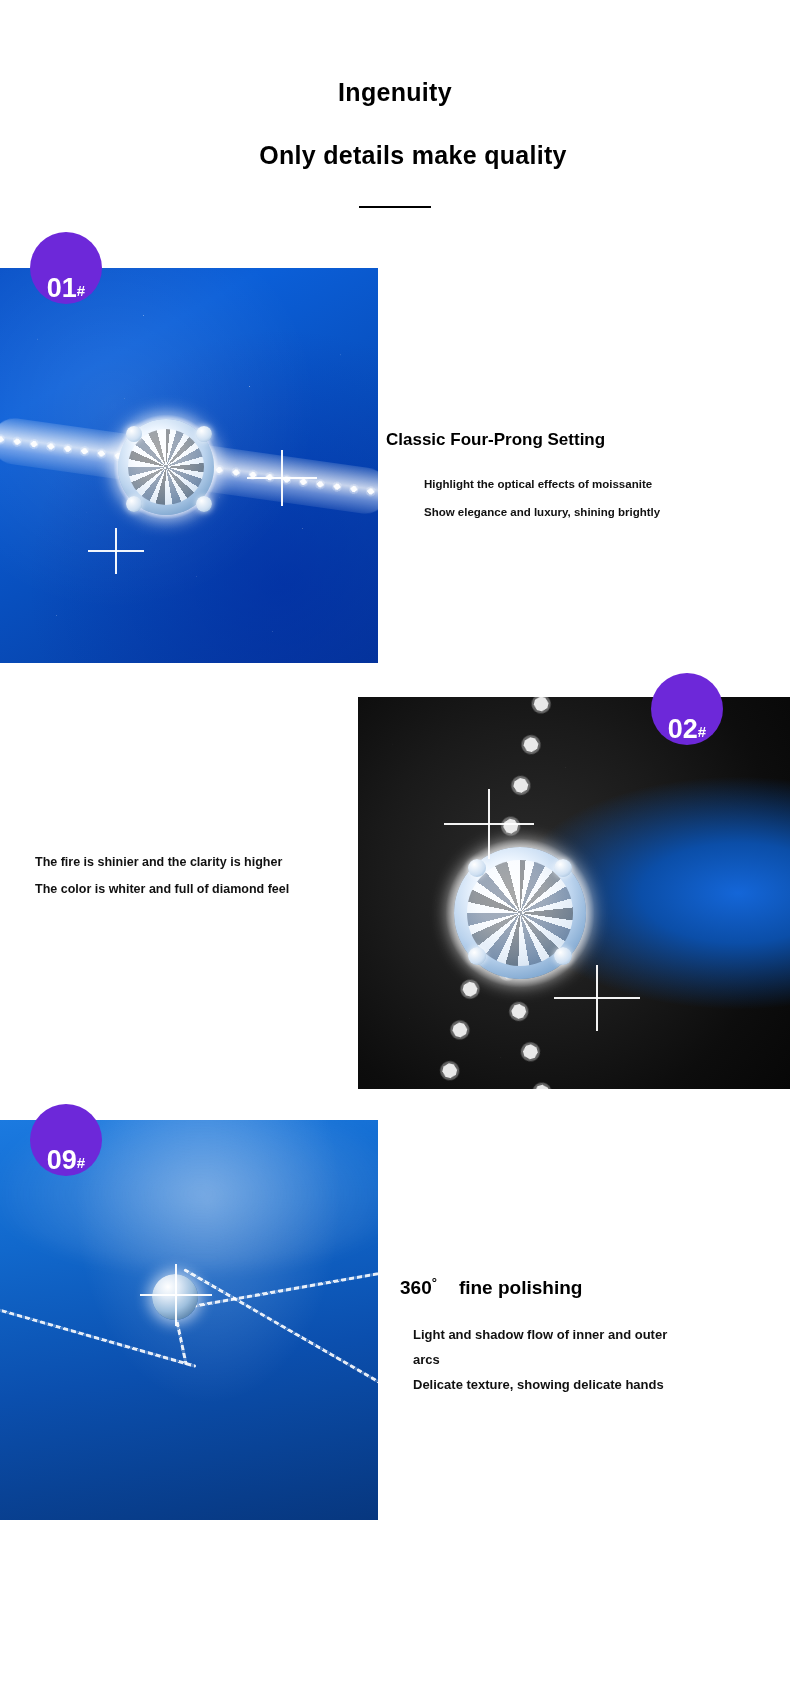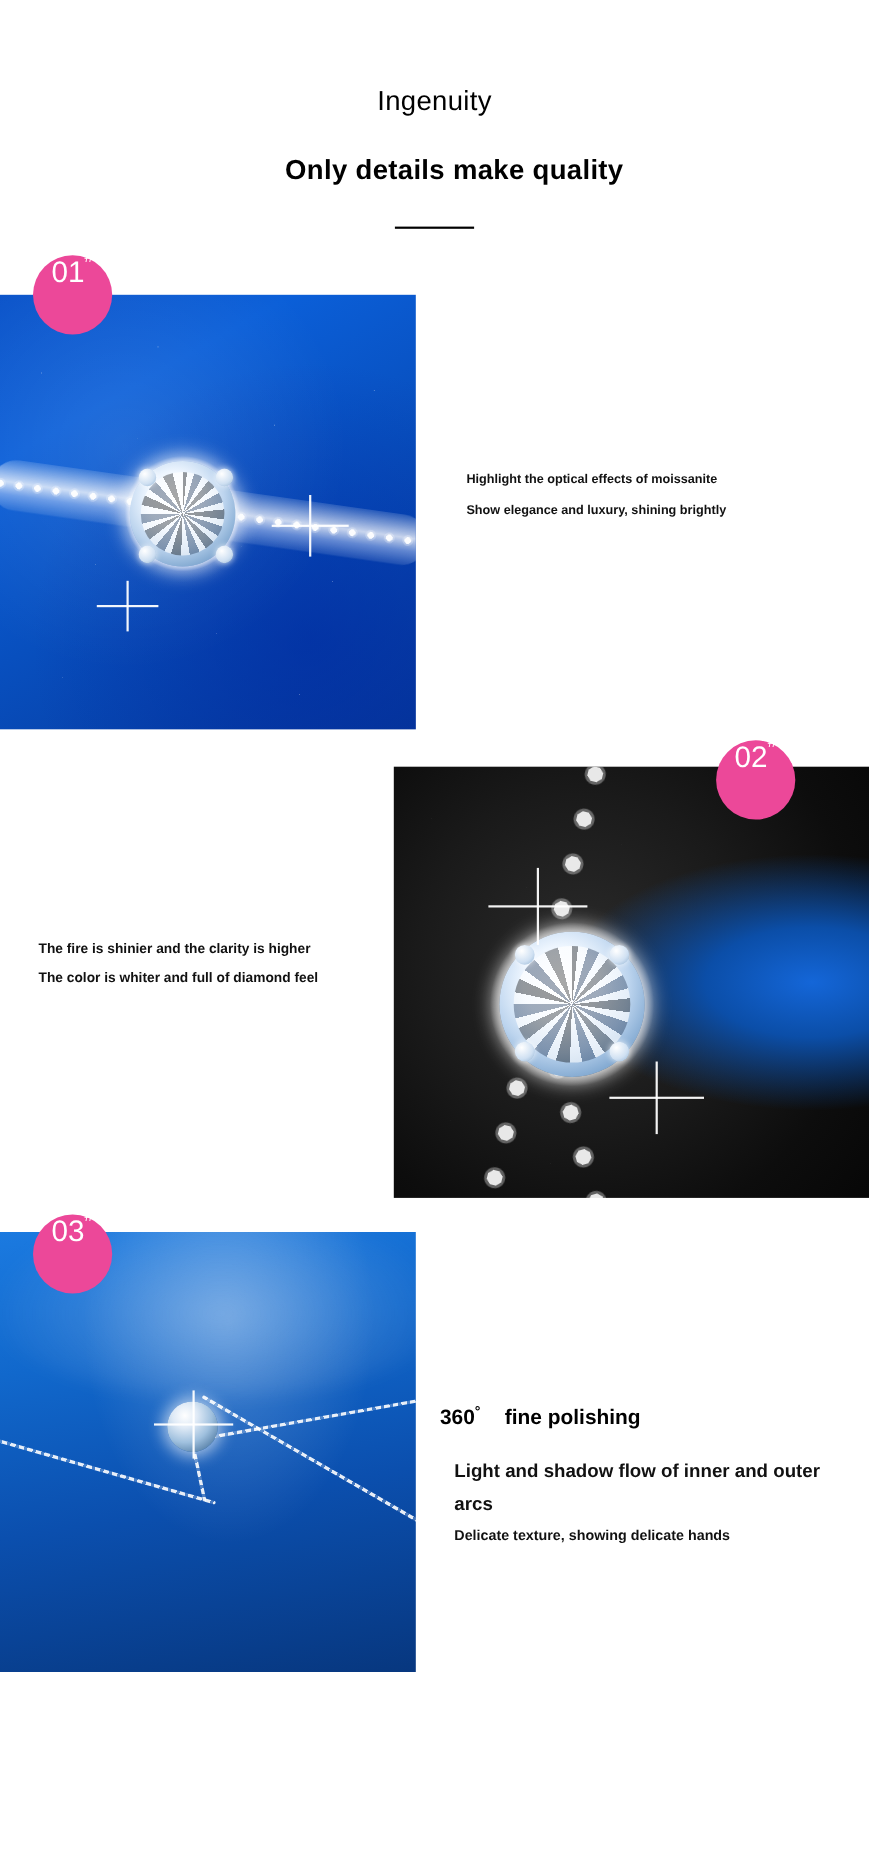--- a/index.html
+++ b/index.html
@@ -17,21 +17,21 @@
   }
 
   
   .header {
     text-align: center;
     padding-top: 78px;
   }
   .header h1 {
     margin: 0;
     font-size: 25px;
-    font-weight: normal;
+    font-weight: bold;
     letter-spacing: .3px;
   }
   .header h2 {
     margin: 34px 0 0 0;
     font-size: 25px;
     font-weight: bold;
     letter-spacing: .3px;
     padding-left: 36px;
   }
   .divider {
@@ -44,27 +44,27 @@
   .photo {
     position: absolute;
     overflow: hidden;
   }
 
   .badge {
     position: absolute;
     width: 72px;
     height: 72px;
     border-radius: 50%;
-    background: #ec4899;
+    background: #6d28d9;
     color: #ffffff;
     display: flex;
-    align-items: flex-start;
+    align-items: flex-end;
     justify-content: center;
     font-size: 27px;
-    font-weight: normal;
+    font-weight: bold;
     z-index: 5;
     box-sizing: border-box;
   }
   .badge sup {
     font-size: 15px;
     line-height: 1;
     position: relative;
     top: -6px;
     left: 0px;
   }
@@ -320,21 +320,21 @@
     background: repeating-linear-gradient(90deg, rgba(255,255,255,.95) 0 5px, rgba(255,255,255,.25) 5px 8px);
     border-radius: 2px;
     opacity: .95;
   }
 
   
   #caption3 { position: absolute; left: 400px; top: 1275px; width: 380px; }
   #caption3 .caption-title { font-size: 19px; margin-bottom: 28px; }
   #caption3 .caption-title .deg { font-size: 13px; vertical-align: super; }
   #caption3 .caption-title .sp { display: inline-block; width: 22px; }
-  #caption3 .caption-line { margin-bottom: 10px; font-size: 17px; }
+  #caption3 .caption-line { margin-bottom: 10px; font-size: 13px; }
   #caption3 .caption-line.big { font-size: 13px; margin-top: 6px; }
 </style>
 </head>
 <body>
 
 <div class="header">
   <h1>Ingenuity</h1>
   <h2>Only details make quality</h2>
   <div class="divider"></div>
 </div>
@@ -352,20 +352,21 @@
   <div class="flare" style="left:247px; top:182px; width:70px; height:56px;"></div>
   <div class="flare" style="left:88px; top:260px; width:56px; height:46px;"></div>
 </div>
 
 <div class="badge" style="left:30px; top:232px;">
   <span>01</span>
     <sup>#</sup>
 </div>
 
 <div id="caption1">
+  <p class="caption-title">Classic Four-Prong Setting</p>
   <p class="caption-line">Highlight the optical effects of moissanite</p>
   <p class="caption-line">Show elegance and luxury, shining brightly</p>
 </div>
 
 <div class="photo" id="photo2">
   <div class="black-tex"></div>
   <div class="chain2"></div>
   <div class="chain2b"></div>
   <div class="halo2"></div>
   <div class="gem" id="gem2"></div>
@@ -391,21 +392,21 @@
   <div class="fabric-fold"></div>
   <div class="thin-chain" style="left:190px; top:166px; width:220px; transform:rotate(-10deg);"></div>
   <div class="thin-chain" style="left:-10px; top:216px; width:210px; transform:rotate(16deg);"></div>
   <div class="thin-chain" style="left:168px; top:208px; width:240px; transform:rotate(30deg);"></div>
   <div class="thin-chain" style="left:150px; top:214px; width:60px; transform:rotate(78deg);"></div>
   <div class="bead"></div>
   <div class="flare" style="left:140px; top:144px; width:72px; height:62px;"></div>
 </div>
 
 <div class="badge" style="left:30px; top:1104px;">
-  <span>03</span>
+  <span>09</span>
     <sup>#</sup>
 </div>
 
 <div id="caption3">
   <p class="caption-title"><span>360</span><span class="deg">°</span><span class="sp"></span><span>fine polishing</span></p>
   <p class="caption-line">Light and shadow flow of inner and outer</p>
   <p class="caption-line">arcs</p>
   <p class="caption-line big">Delicate texture, showing delicate hands</p>
 </div>
 

